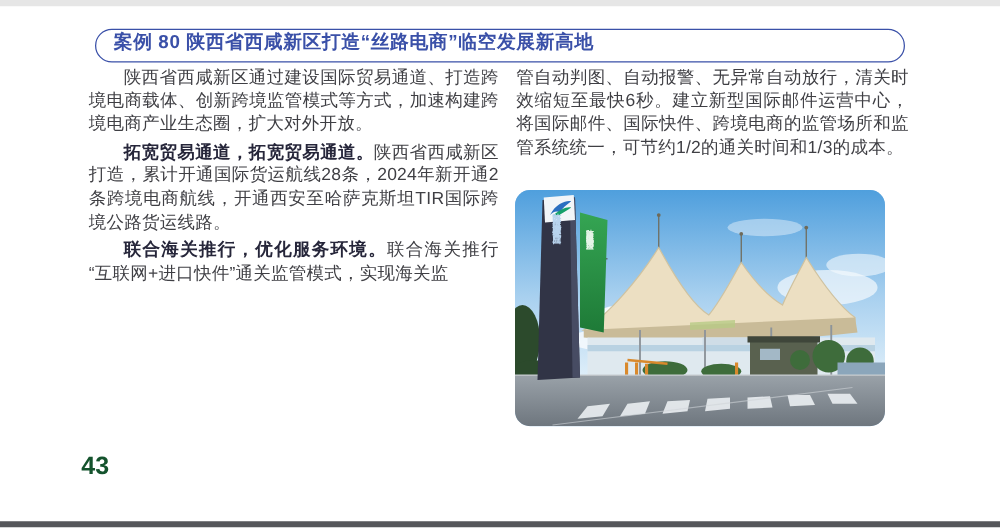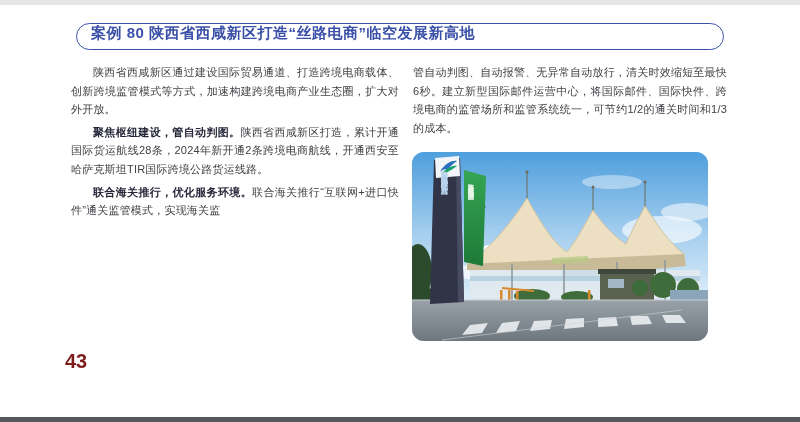--- a/index.html
+++ b/index.html
@@ -15,57 +15,57 @@
     position:absolute;left:76px;top:23px;width:648px;height:27px;
     border:1.5px solid #3a50a8;border-radius:16px;
     display:flex;align-items:flex-start;box-sizing:border-box;
     padding-left:14px;
   }
   .header-pill .title{
     color:#3a50a8;font-weight:bold;font-size:15px;letter-spacing:0.5px;
     white-space:nowrap;
   }
 
-  .col{position:absolute;top:63px;font-size:11px;line-height:18.6px;color:#3f3f44;
+  .col{position:absolute;top:52px;font-size:14px;line-height:18.6px;color:#3f3f44;
     text-align:justify;letter-spacing:0.2px;}
   .col-left{left:71px;width:328px;}
   .col-right{left:413px;width:314px;}
   .col p{margin:0 0 4px 0;text-indent:2em;}
   .col p.no-indent{text-indent:0;}
   .lead{font-weight:bold;color:#26263a;}
 
   .photo{
     position:absolute;left:412px;top:152px;width:296px;height:189px;
     border-radius:12px;overflow:hidden;background:#9fc6e8;
   }
   .photo svg{display:block;}
   .vtext{
     position:absolute;writing-mode:vertical-rl;text-orientation:upright;
     font-weight:bold;white-space:nowrap;pointer-events:none;
   }
   .pillar-text{left:27px;top:13px;font-size:7px;color:#b9d4ee;letter-spacing:1.5px;}
   .banner-text{left:54px;top:27px;font-size:6px;color:#e6f5e8;letter-spacing:1px;}
 
   .page-number{
-    position:absolute;left:65px;top:350px;
-    font-size:20px;font-weight:bold;color:#7f1d1d;
+    position:absolute;left:65px;top:362px;
+    font-size:20px;font-weight:bold;color:#14532d;
   }
 </style>
 </head>
 <body>
 
 <div class="top-strip"></div>
 
 <div class="header-pill">
   <span class="title">案例 80  陕西省西咸新区打造“丝路电商”临空发展新高地</span>
 </div>
 
 <div class="col col-left">
   <p><span>陕西省西咸新区通过建设国际贸易通道、打造跨境电商载体、创新跨境监管模式等方式，加速构建跨境电商产业生态圈，扩大对外开放。</span></p>
-  <p><span class="lead">聚焦枢纽建设，管自动判图。</span><span>陕西省西咸新区打造，累计开通国际货运航线28条，2024年新开通2条跨境电商航线，开通西安至哈萨克斯坦TIR国际跨境公路货运线路。</span></p>
+  <p><span class="lead">拓宽贸易通道，拓宽贸易通道。</span><span>陕西省西咸新区打造，累计开通国际货运航线28条，2024年新开通2条跨境电商航线，开通西安至哈萨克斯坦TIR国际跨境公路货运线路。</span></p>
   <p><span class="lead">联合海关推行，优化服务环境。</span><span>联合海关推行“互联网+进口快件”通关监管模式，实现海关监</span></p>
 </div>
 
 <div class="col col-right">
   <p class="no-indent"><span>管自动判图、自动报警、无异常自动放行，清关时效缩短至最快6秒。建立新型国际邮件运营中心，将国际邮件、国际快件、跨境电商的监管场所和监管系统统一，可节约1/2的通关时间和1/3的成本。</span></p>
 </div>
 
 <div class="photo">
   <svg width="296" height="189" viewBox="0 0 296 189">
     <defs>

